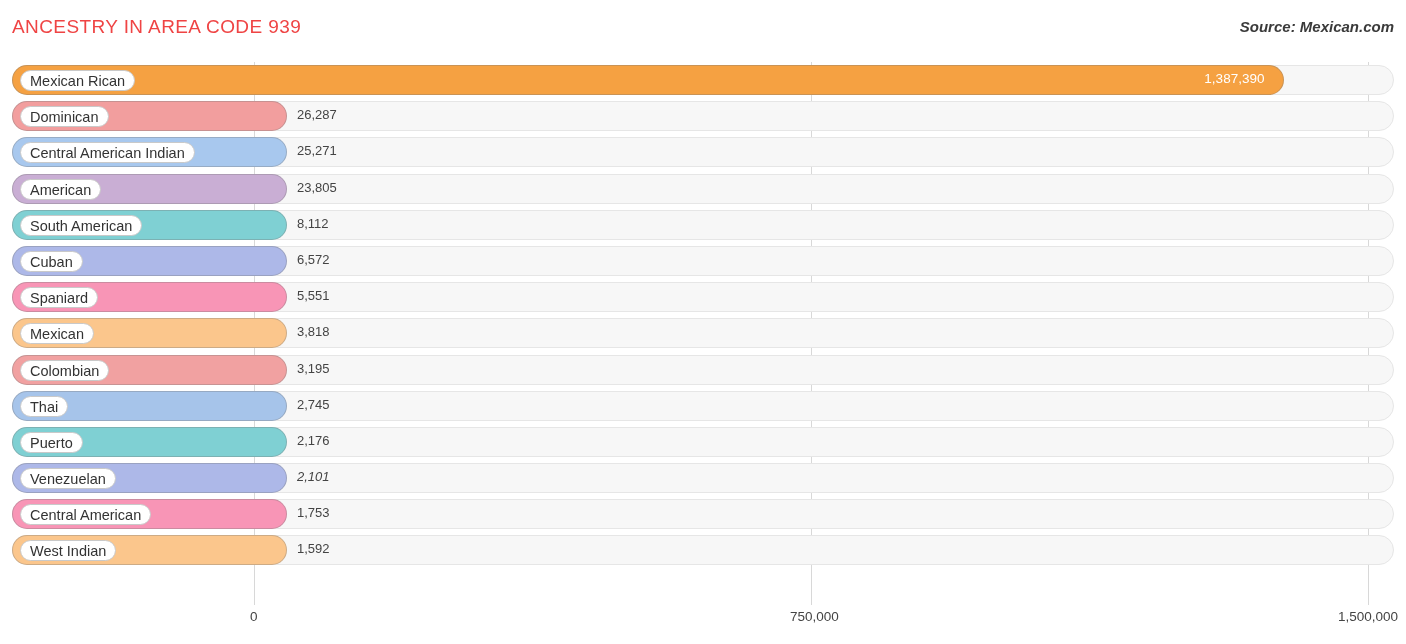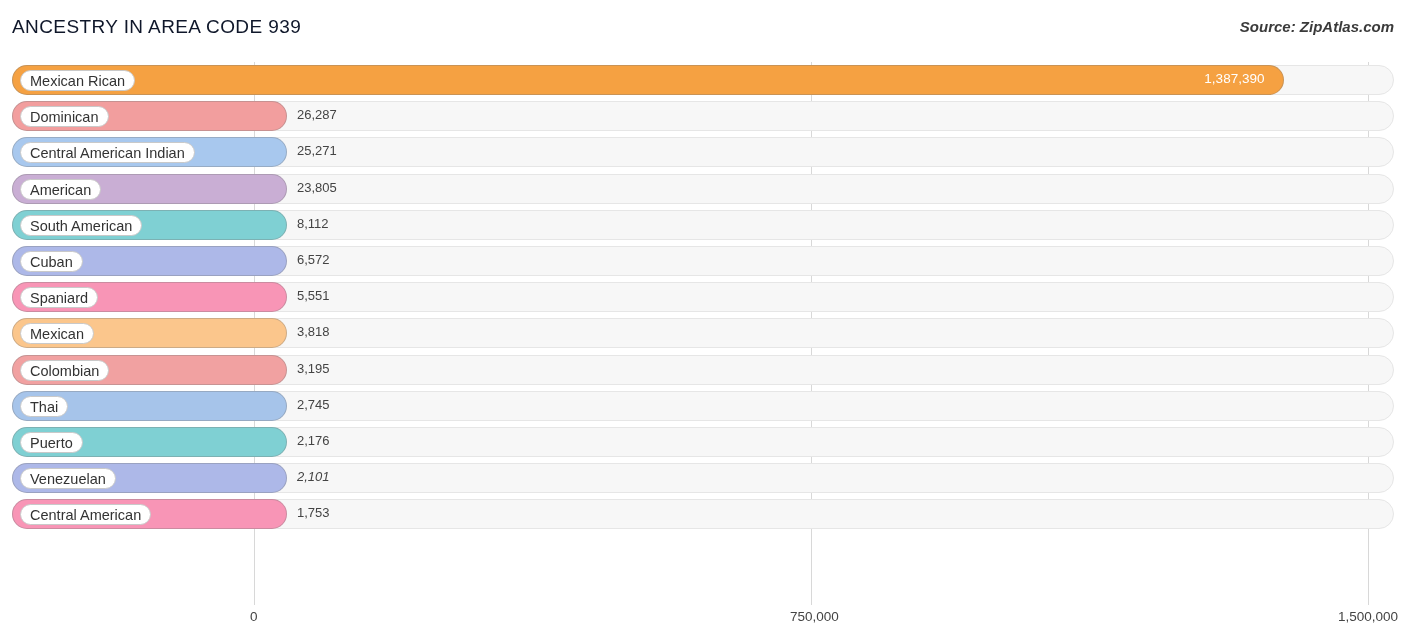--- a/index.html
+++ b/index.html
@@ -10,21 +10,21 @@
     background: #ffffff;
     font-family: "Liberation Sans", sans-serif;
     overflow: hidden;
   }
   .title {
     position: absolute;
     left: 12px;
     top: 16px;
     font-size: 19px;
     letter-spacing: 0.4px;
-    color: #0f172a;
+    color: #ef4444;
     font-weight: 400;
   }
   .source {
     position: absolute;
     right: 12px;
     top: 18px;
     font-size: 15px;
     font-style: italic;
     font-weight: bold;
     color: #3a3a3a;
@@ -97,21 +97,21 @@
     top: 609px;
     font-size: 13.5px;
     color: #444;
     white-space: nowrap;
   }
 </style>
 </head>
 <body>
 
 <div class="title">ANCESTRY IN AREA CODE 939</div>
-<div class="source">Source: ZipAtlas.com</div>
+<div class="source">Source: Mexican.com</div>
 
 <div id="gridlines">
     <div class="gridline" style="left: 254px;"></div>
     <div class="gridline" style="left: 811px;"></div>
     <div class="gridline" style="left: 1368px;"></div>
   </div>
 <div id="rows">
     <div class="row">
       <div class="track"></div>
       <div class="bar" style="width: 1272.37px; background: rgb(245, 161, 66);"></div>
@@ -182,19 +182,25 @@
       <div class="track"></div>
       <div class="bar" style="width: 275px; background: rgb(173, 184, 232);"></div>
       <div class="pill">Venezuelan</div>
       <div class="val-out" style="left: 285px; font-style: italic;">2,101</div>
     </div>
     <div class="row">
       <div class="track"></div>
       <div class="bar" style="width: 275px; background: rgb(248, 149, 182);"></div>
       <div class="pill">Central American</div>
       <div class="val-out" style="left: 285px;">1,753</div>
+    </div>
+    <div class="row">
+      <div class="track"></div>
+      <div class="bar" style="width: 275px; background: rgb(251, 198, 140);"></div>
+      <div class="pill">West Indian</div>
+      <div class="val-out" style="left: 285px;">1,592</div>
     </div>
   </div>
 <div id="axis">
     <div class="axis" style="left: 250px;">0</div>
     <div class="axis" style="left: 790px;">750,000</div>
     <div class="axis" style="left: 1338px;">1,500,000</div>
   </div>
 
 </body></html>

